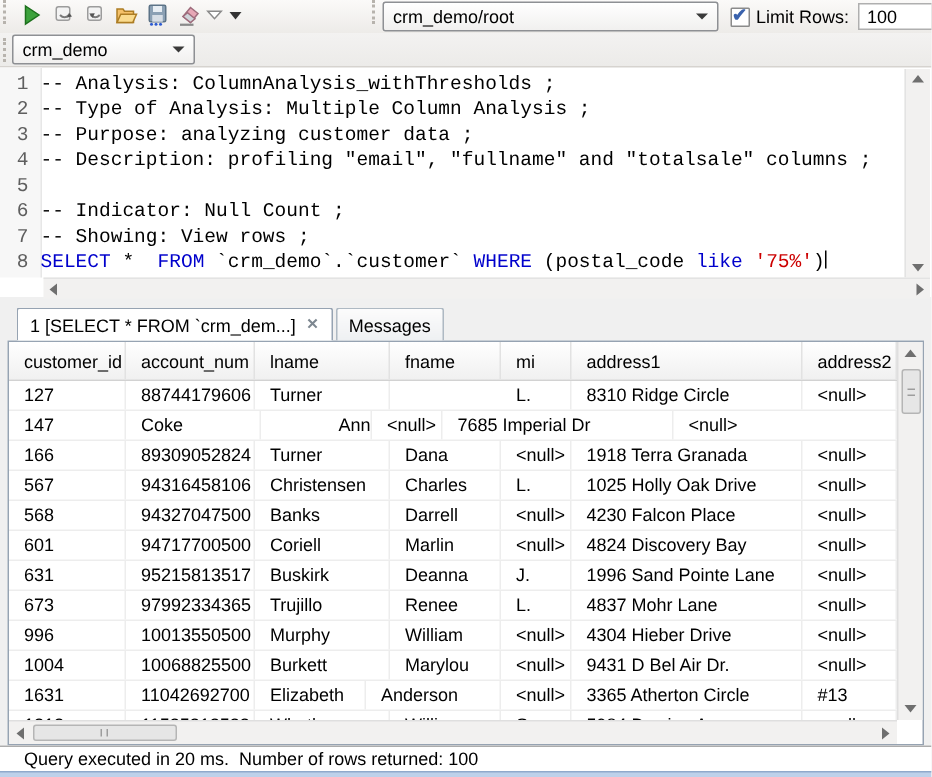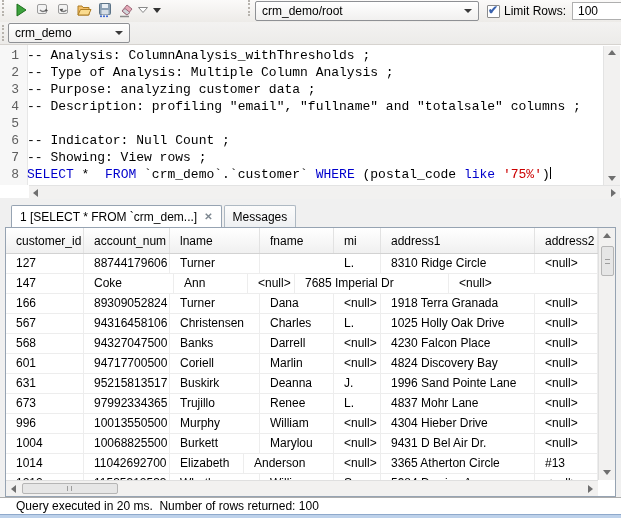--- a/index.html
+++ b/index.html
@@ -252,21 +252,21 @@
           <div class="gcell" style="width: 86px;">88744179606</div>
           <div class="gcell" style="width: 90px;">Turner</div>
           <div class="gcell" style="width: 74px; margin-top: 38px;">Jeanine</div>
           <div class="gcell" style="width: 47px;">L.</div>
           <div class="gcell" style="width: 154px;">8310 Ridge Circle</div>
           <div class="gcell" style="flex: 1 1 0%;">&lt;null&gt;</div>
         </div>
         <div class="grow">
           <div class="gcell" style="width: 78px;">147</div>
           <div class="gcell" style="width: 90px;">Coke</div>
-          <div class="gcell" style="width: 74px;">Ann</div>
+          <div class="gcell" style="width: 74px; text-align: right;">Ann</div>
           <div class="gcell" style="width: 47px;">&lt;null&gt;</div>
           <div class="gcell" style="width: 154px;">7685 Imperial Dr</div>
           <div class="gcell" style="flex: 1 1 0%;">&lt;null&gt;</div>
         </div>
         <div class="grow">
           <div class="gcell" style="width: 78px;">166</div>
           <div class="gcell" style="width: 86px;">89309052824</div>
           <div class="gcell" style="width: 90px;">Turner</div>
           <div class="gcell" style="width: 74px;">Dana</div>
           <div class="gcell" style="width: 47px;">&lt;null&gt;</div>
@@ -330,21 +330,21 @@
         <div class="grow">
           <div class="gcell" style="width: 78px;">1004</div>
           <div class="gcell" style="width: 86px;">10068825500</div>
           <div class="gcell" style="width: 90px;">Burkett</div>
           <div class="gcell" style="width: 74px;">Marylou</div>
           <div class="gcell" style="width: 47px;">&lt;null&gt;</div>
           <div class="gcell" style="width: 154px;">9431 D Bel Air Dr.</div>
           <div class="gcell" style="flex: 1 1 0%;">&lt;null&gt;</div>
         </div>
         <div class="grow">
-          <div class="gcell" style="width: 78px;">1014</div>
+          <div class="gcell" style="width: 78px;">1631</div>
           <div class="gcell" style="width: 86px;">11042692700</div>
           <div class="gcell" style="width: 74px;">Elizabeth</div>
           <div class="gcell" style="width: 90px;">Anderson</div>
           <div class="gcell" style="width: 47px;">&lt;null&gt;</div>
           <div class="gcell" style="width: 154px;">3365 Atherton Circle</div>
           <div class="gcell" style="flex: 1 1 0%;">#13</div>
         </div>
         <div class="grow">
           <div class="gcell" style="width: 78px;">1212</div>
           <div class="gcell" style="width: 86px;">11535312533</div>

